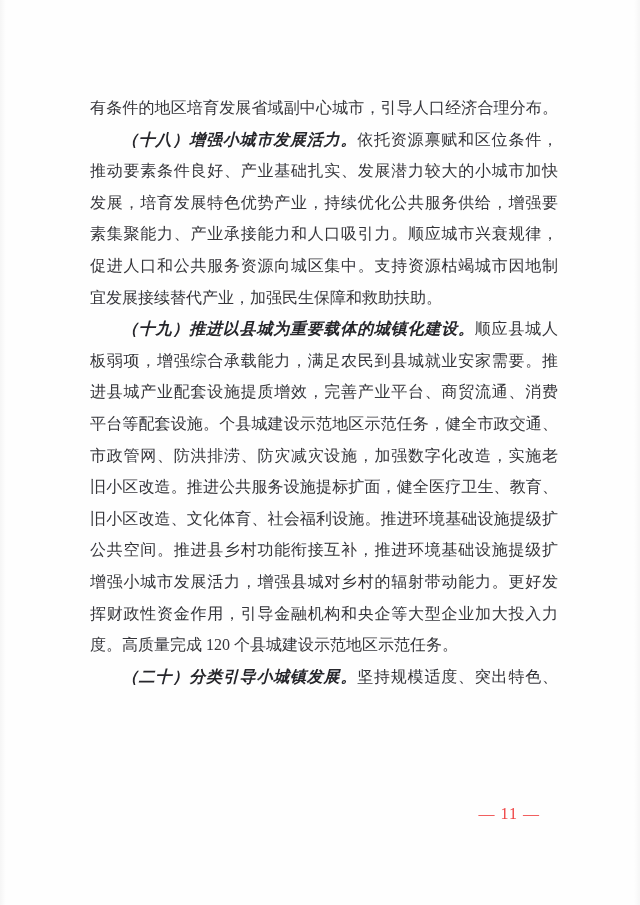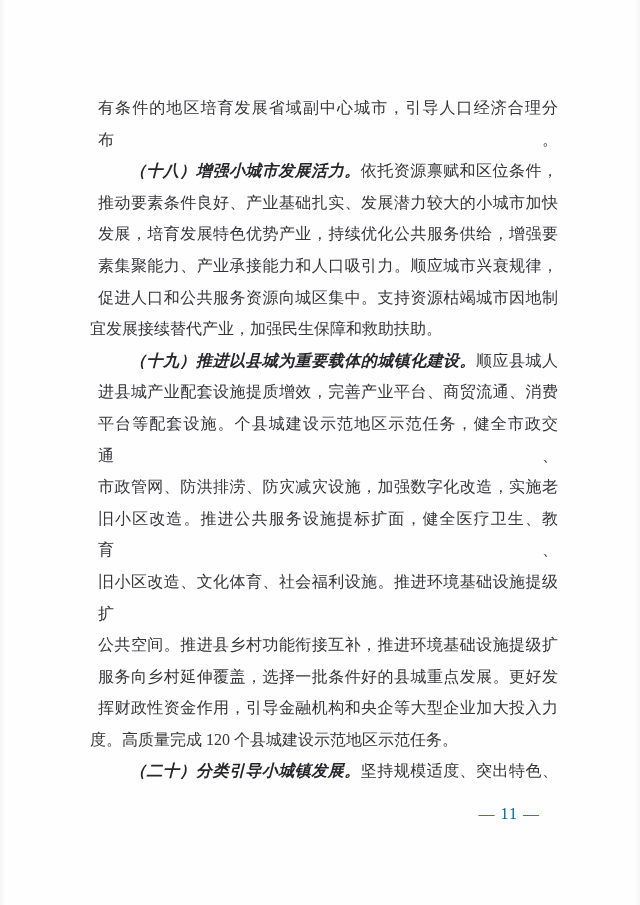--- a/index.html
+++ b/index.html
@@ -39,59 +39,59 @@
     font-size: 16px;
     line-height: 31.6px;
     color: #35353a;
     text-align: justify;
     text-justify: inter-character;
     text-align-last: left;
     letter-spacing: 0;
   }
   .line.fill {
     text-align-last: justify;
-    margin-left: 8px;
   }
   .line.indent {
     text-indent: 2em;
   }
   .line .b {
     font-weight: bold;
     color: #26262b;
     font-style: italic;
   }
   .footer {
     position: absolute;
     top: 805px;
     right: 100px;
     font-size: 16px;
-    color: #0369a1;
+    color: #ef4444;
     letter-spacing: 1px;
   }
 </style>
 </head>
 <body>
 
 <div class="page">
   <div class="text-block" id="text-block">
       <div class="line fill"><span class="">有条件的地区培育发展省域副中心城市，引导人口经济合理分布。</span></div>
       <div class="line indent fill"><span class="b">（十八）增强小城市发展活力。</span><span class="">依托资源禀赋和区位条件，</span></div>
       <div class="line fill"><span class="">推动要素条件良好、产业基础扎实、发展潜力较大的小城市加快</span></div>
       <div class="line fill"><span class="">发展，培育发展特色优势产业，持续优化公共服务供给，增强要</span></div>
       <div class="line fill"><span class="">素集聚能力、产业承接能力和人口吸引力。顺应城市兴衰规律，</span></div>
       <div class="line fill"><span class="">促进人口和公共服务资源向城区集中。支持资源枯竭城市因地制</span></div>
       <div class="line"><span class="">宜发展接续替代产业，加强民生保障和救助扶助。</span></div>
       <div class="line indent fill"><span class="b">（十九）推进以县城为重要载体的城镇化建设。</span><span class="">顺应县城人</span></div>
+      <div class="line fill"><span class="">板弱项，增强综合承载能力，满足农民到县城就业安家需要。推</span></div>
       <div class="line fill"><span class="">进县城产业配套设施提质增效，完善产业平台、商贸流通、消费</span></div>
       <div class="line fill"><span class="">平台等配套设施。个县城建设示范地区示范任务，健全市政交通、</span></div>
       <div class="line fill"><span class="">市政管网、防洪排涝、防灾减灾设施，加强数字化改造，实施老</span></div>
       <div class="line fill"><span class="">旧小区改造。推进公共服务设施提标扩面，健全医疗卫生、教育、</span></div>
       <div class="line fill"><span class="">旧小区改造、文化体育、社会福利设施。推进环境基础设施提级扩</span></div>
       <div class="line fill"><span class="">公共空间。推进县乡村功能衔接互补，推进环境基础设施提级扩</span></div>
-      <div class="line fill"><span class="">服务向乡村延伸覆盖，选择一批条件好的县城重点发展。更好发</span></div>
+      <div class="line fill"><span class="">增强小城市发展活力，增强县城对乡村的辐射带动能力。更好发</span></div>
       <div class="line fill"><span class="">挥财政性资金作用，引导金融机构和央企等大型企业加大投入力</span></div>
       <div class="line"><span class="">度。高质量完成 120 个县城建设示范地区示范任务。</span></div>
       <div class="line indent fill"><span class="b">（二十）分类引导小城镇发展。</span><span class="">坚持规模适度、突出特色、</span></div>
     </div>
   <div class="footer">
     <span>— 11 —</span>
   </div>
 </div>
 
 </body></html>

